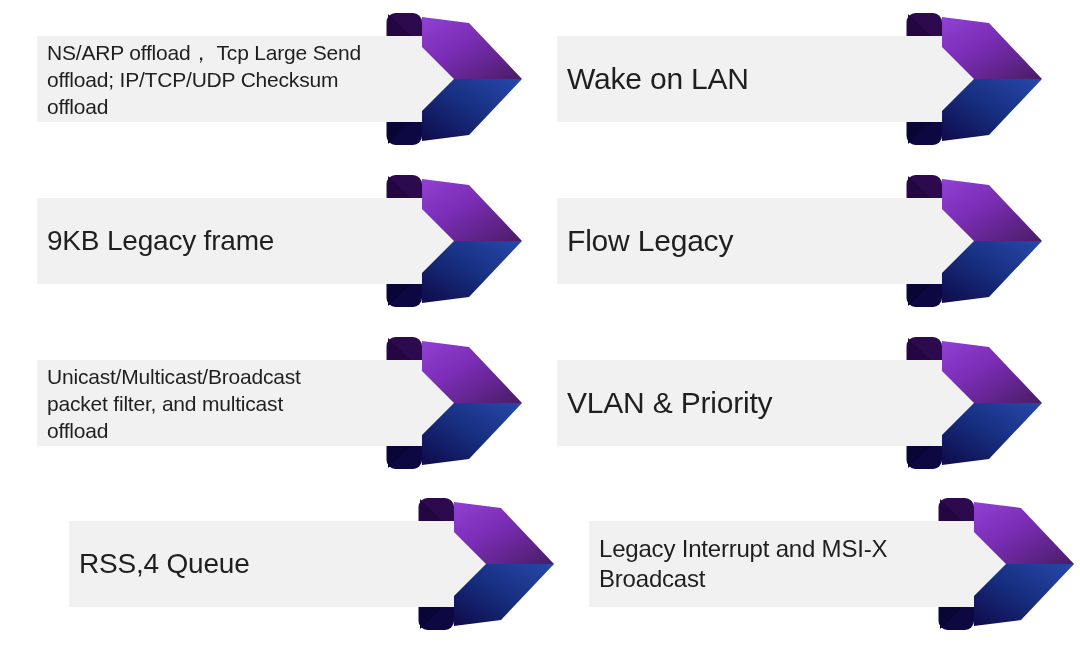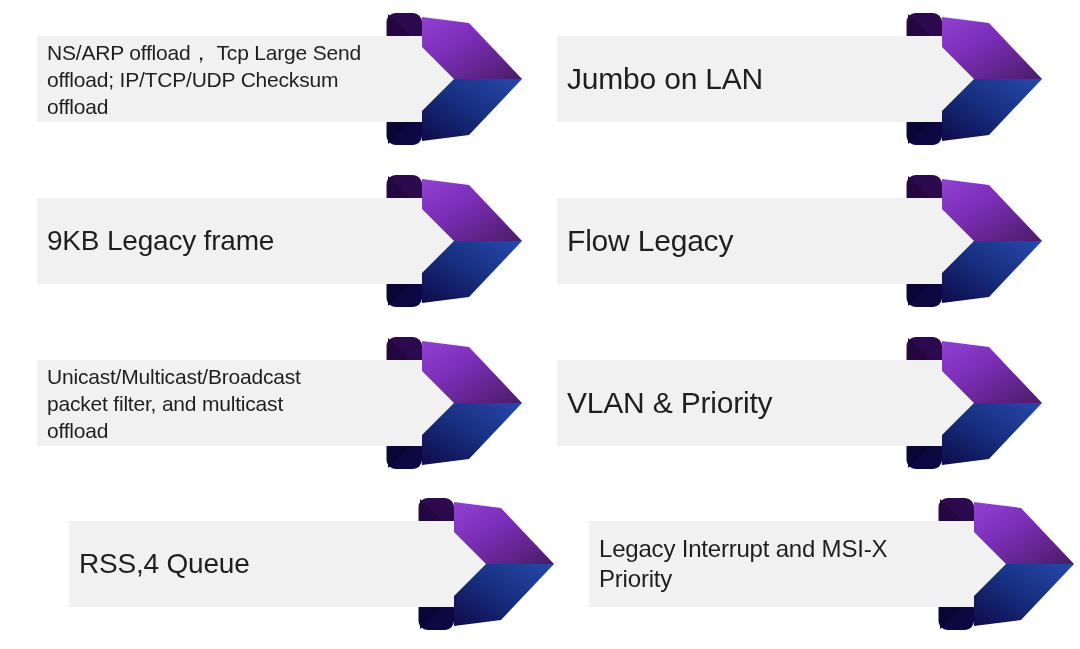--- a/index.html
+++ b/index.html
@@ -110,21 +110,21 @@
       <path d="M2,2 L36,35 L2,35 Z" fill="#240640"></path>
       <path d="M2,132 L36,99 L2,99 Z" fill="#090535"></path>
       <rect x="0" y="24" width="68" height="86" fill="#f1f1f2"></rect>
       <path d="M36,5 L83,11 L136,67 L68,67 L36,35 Z" fill="url(#g-purple)"></path>
       <path d="M36,129 L83,123 L136,67 L68,67 L36,99 Z" fill="url(#g-blue)"></path>
     </svg>
   </div>
 
   <div class="feature-row col-right row-0">
     <div class="bar">
-      <span class="label fs-30">Jumbo on LAN</span>
+      <span class="label fs-30">Wake on LAN</span>
     </div>
     <svg class="arrow" width="136" height="134" viewBox="0 0 136 134">
       <rect x="0.5" y="1" width="35.5" height="132" rx="9" fill="url(#g-spine)"></rect>
       <path d="M2,2 L36,35 L2,35 Z" fill="#240640"></path>
       <path d="M2,132 L36,99 L2,99 Z" fill="#090535"></path>
       <rect x="0" y="24" width="68" height="86" fill="#f1f1f2"></rect>
       <path d="M36,5 L83,11 L136,67 L68,67 L36,35 Z" fill="url(#g-purple)"></path>
       <path d="M36,129 L83,123 L136,67 L68,67 L36,99 Z" fill="url(#g-blue)"></path>
     </svg>
   </div>
@@ -153,21 +153,21 @@
       <path d="M2,132 L36,99 L2,99 Z" fill="#090535"></path>
       <rect x="0" y="24" width="68" height="86" fill="#f1f1f2"></rect>
       <path d="M36,5 L83,11 L136,67 L68,67 L36,35 Z" fill="url(#g-purple)"></path>
       <path d="M36,129 L83,123 L136,67 L68,67 L36,99 Z" fill="url(#g-blue)"></path>
     </svg>
   </div>
 
   <div class="feature-row col-right row-3">
     <div class="bar">
       <span class="label fs-24">Legacy Interrupt and MSI-X
-Priority</span>
+Broadcast</span>
     </div>
     <svg class="arrow" width="136" height="134" viewBox="0 0 136 134">
       <rect x="0.5" y="1" width="35.5" height="132" rx="9" fill="url(#g-spine)"></rect>
       <path d="M2,2 L36,35 L2,35 Z" fill="#240640"></path>
       <path d="M2,132 L36,99 L2,99 Z" fill="#090535"></path>
       <rect x="0" y="24" width="68" height="86" fill="#f1f1f2"></rect>
       <path d="M36,5 L83,11 L136,67 L68,67 L36,35 Z" fill="url(#g-purple)"></path>
       <path d="M36,129 L83,123 L136,67 L68,67 L36,99 Z" fill="url(#g-blue)"></path>
     </svg>
   </div>

